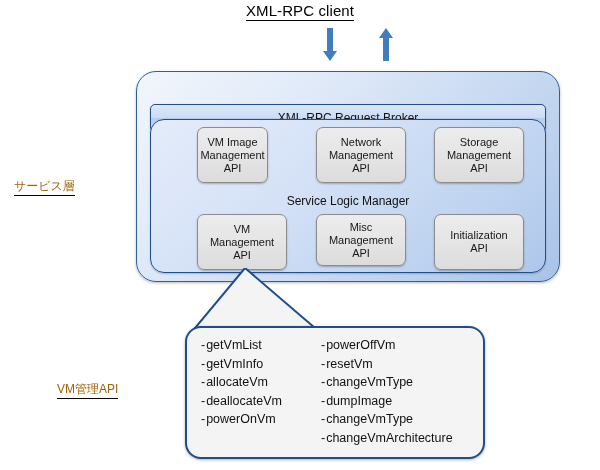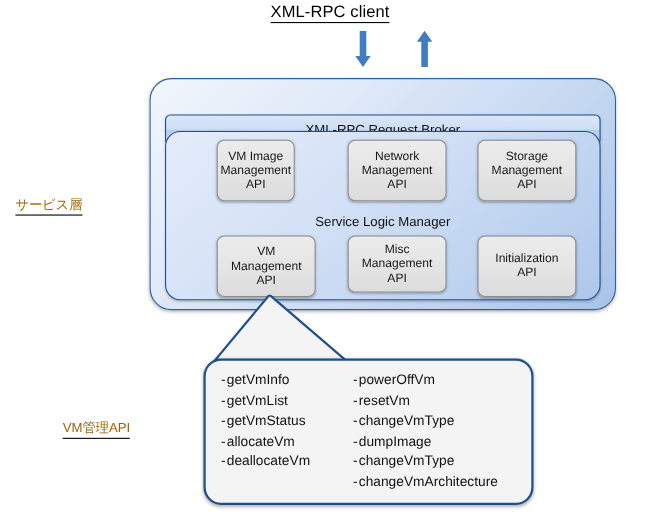--- a/index.html
+++ b/index.html
@@ -253,25 +253,25 @@
 
 <div id="callout-tail">
   <svg width="136" height="62" viewBox="0 0 136 62">
     <polygon points="55,0 125,60 5,60" fill="#f4f4f4" stroke="#1f4e8c" stroke-width="2"></polygon>
   </svg>
 </div>
 
 <div id="api-list-box">
   <div id="api-list-cols">
     <div class="api-col" id="api-col-left">
+      <div class="api-item"><span class="dash">-</span><span>getVmList</span></div>
       <div class="api-item"><span class="dash">-</span><span>getVmInfo</span></div>
-      <div class="api-item"><span class="dash">-</span><span>getVmList</span></div>
-      <div class="api-item"><span class="dash">-</span><span>getVmStatus</span></div>
       <div class="api-item"><span class="dash">-</span><span>allocateVm</span></div>
       <div class="api-item"><span class="dash">-</span><span>deallocateVm</span></div>
+      <div class="api-item"><span class="dash">-</span><span>powerOnVm</span></div>
     </div>
     <div class="api-col" id="api-col-right">
       <div class="api-item"><span class="dash">-</span><span>powerOffVm</span></div>
       <div class="api-item"><span class="dash">-</span><span>resetVm</span></div>
       <div class="api-item"><span class="dash">-</span><span>changeVmType</span></div>
       <div class="api-item"><span class="dash">-</span><span>dumpImage</span></div>
       <div class="api-item"><span class="dash">-</span><span>changeVmType</span></div>
       <div class="api-item"><span class="dash">-</span><span>changeVmArchitecture</span></div>
     </div>
   </div>

